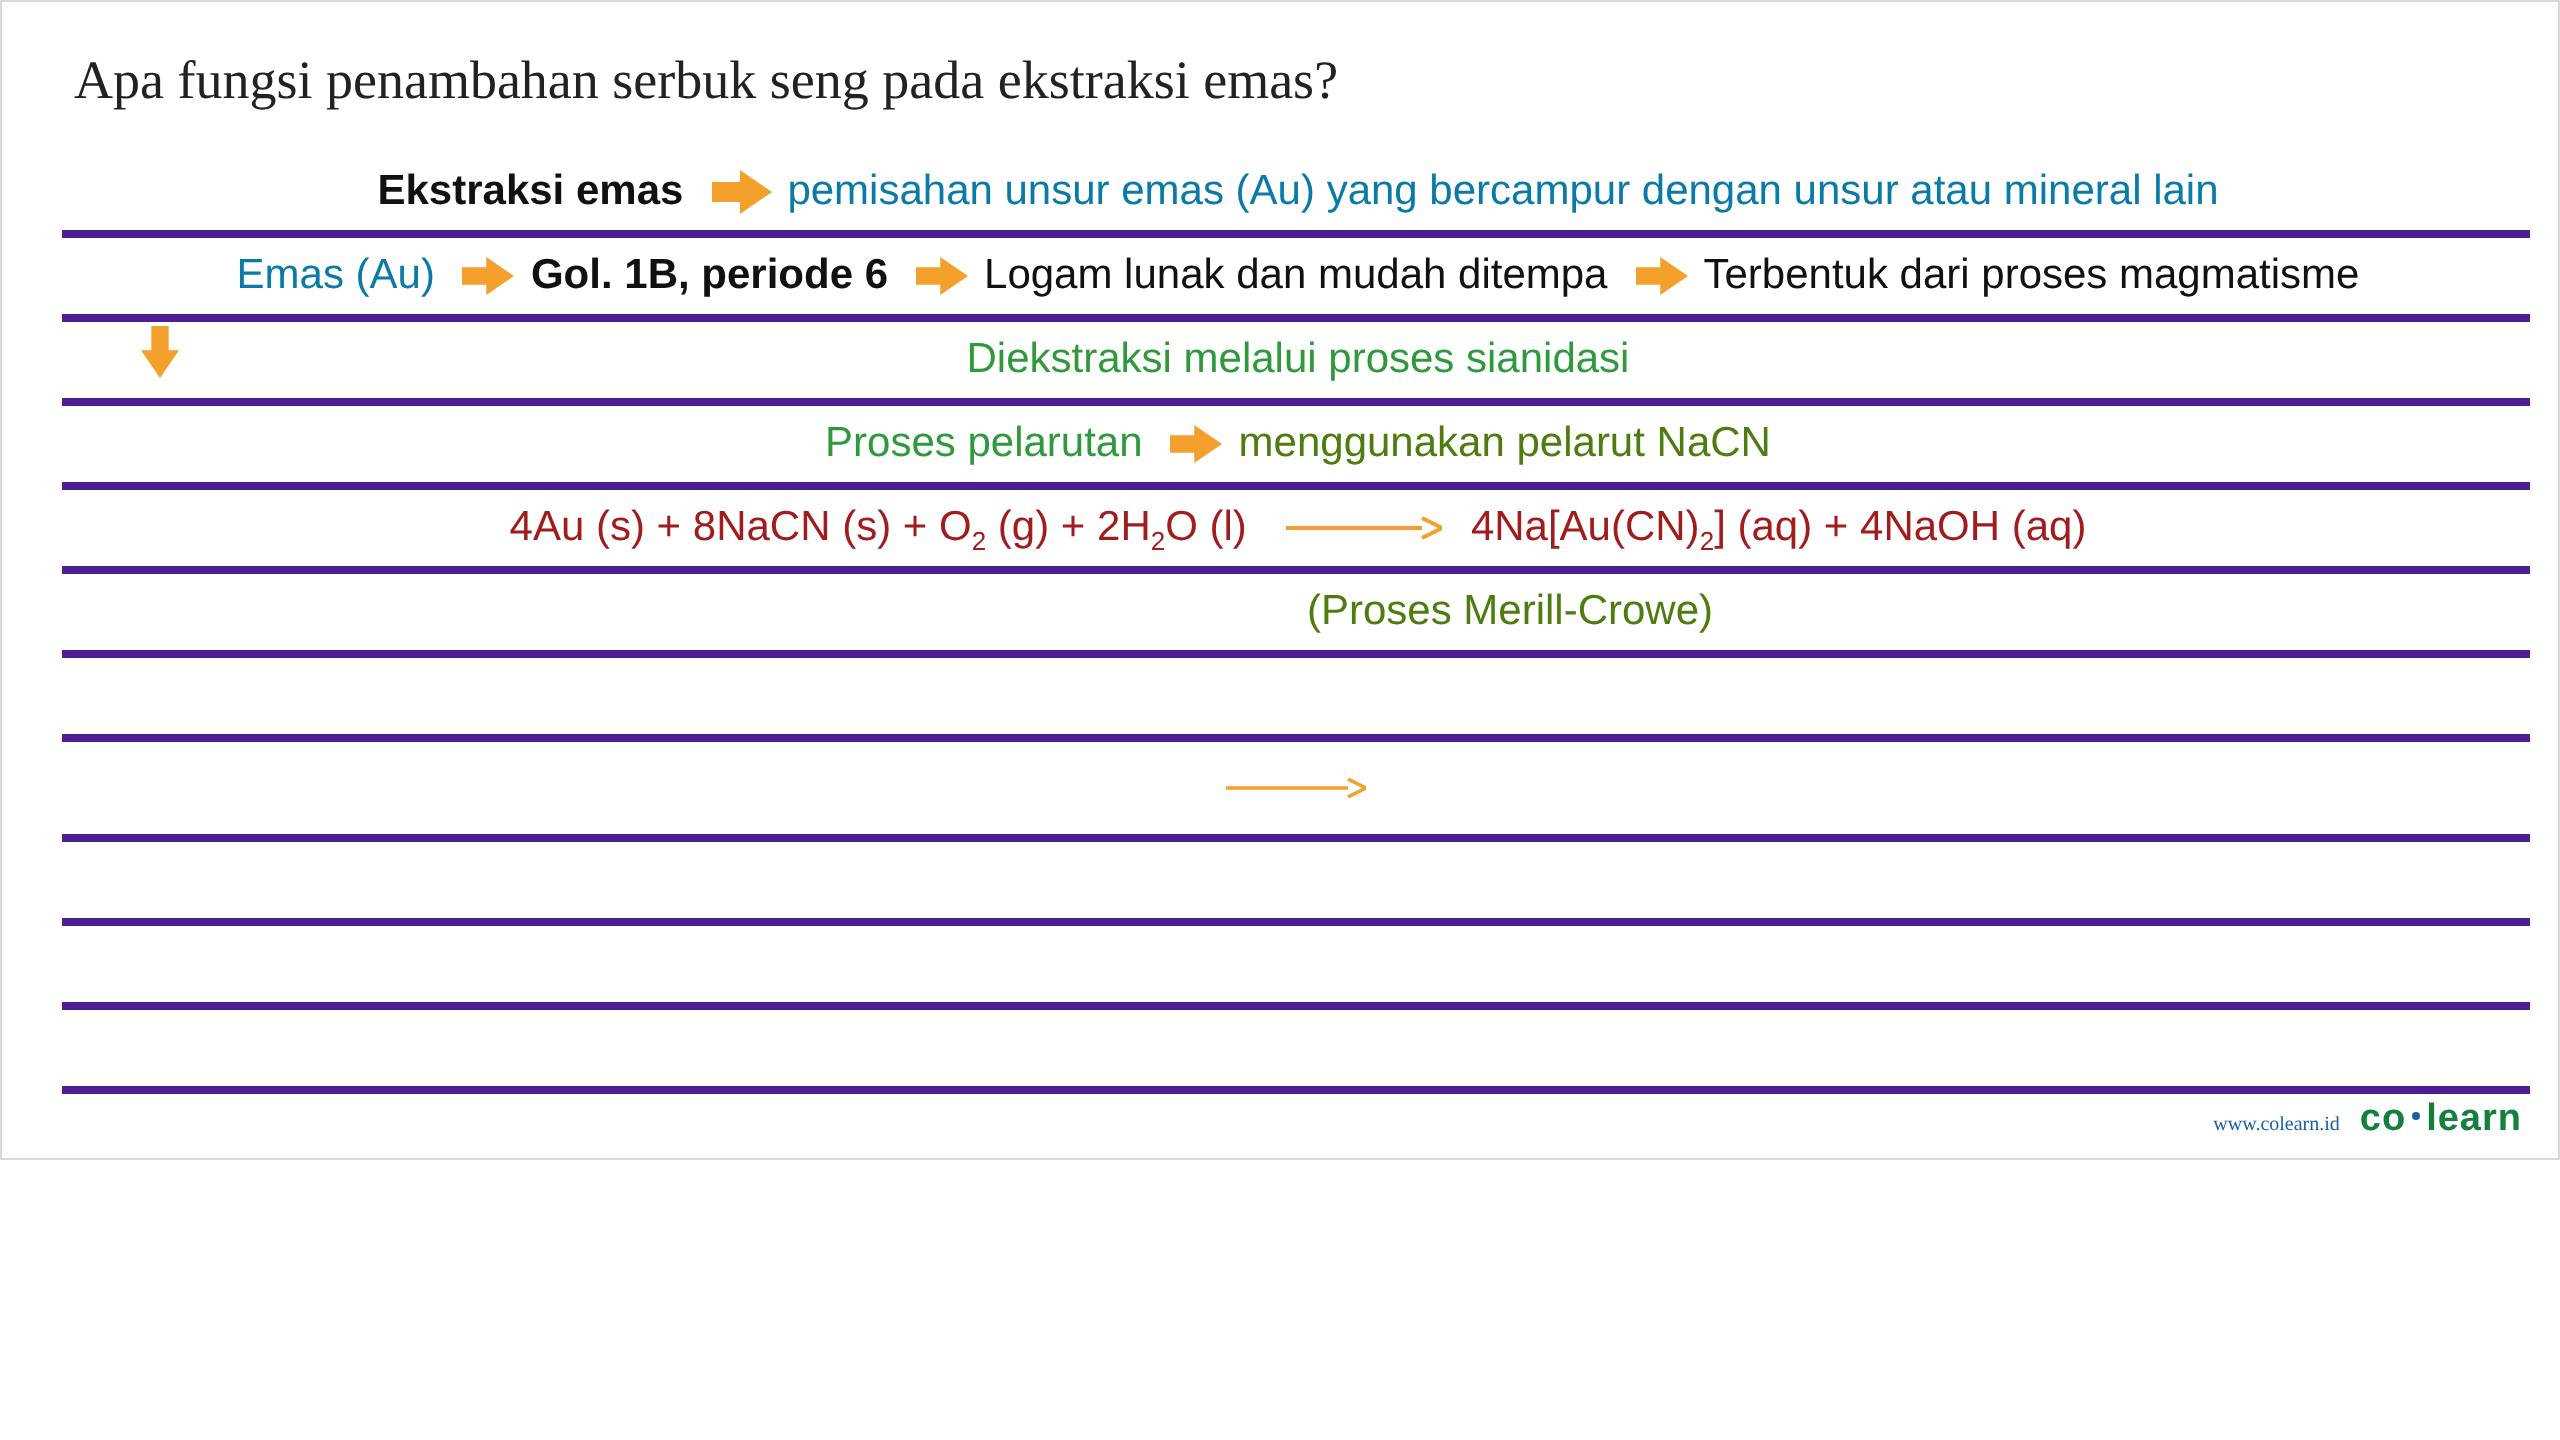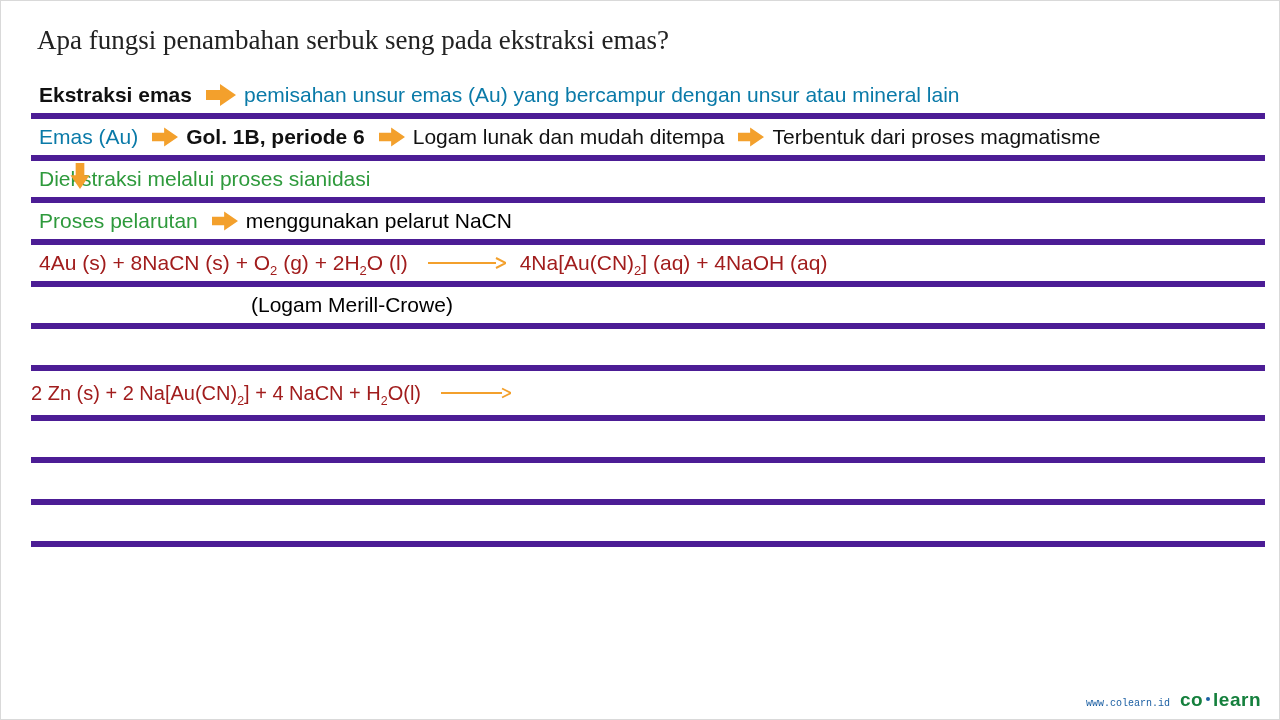--- a/index.html
+++ b/index.html
@@ -1,36 +1,36 @@
 <!DOCTYPE html>
 <html><head>
 <meta charset="utf-8">
 <style>
   * { margin: 0; padding: 0; box-sizing: border-box; }
   html, body { width: 1280px; height: 720px; background: #fff; font-family: "Comic Sans MS", "Segoe Script", "Verdana", sans-serif; }
   .page {
-    width: 1280px; height: 720px; position: relative; background: #fff;
+    width: 1280px; height: 580px; position: relative; background: #fff;
     border: 1px solid #d9d9d9;
   }
   .title {
     font-family: "Georgia", "Times New Roman", serif;
     font-size: 27px; color: #222; padding: 24px 0 14px 36px; font-weight: 400;
   }
   .lines { position: absolute; left: 30px; right: 14px; top: 76px; }
   .row {
-    height: 42px; border-bottom: 6px solid #4c1d95; display: flex; align-items: center;
-    font-size: 21px; white-space: nowrap;
+    height: 42px; border-bottom: 4px solid #4c1d95; display: flex; align-items: center;
+    font-size: 21px; white-space: nowrap; justify-content: center;
   }
   .row.tall { height: 50px; }
   .row.blank { height: 42px; }
   .txt { margin-right: 6px; }
   .black { color: #111; font-weight: 700; }
   .blue  { color: #0a7aa8; }
   .green { color: #2e9a3c; }
-  .olive { color: #000000; }
+  .olive { color: #4d7c0f; }
   .red   { color: #a11d1d; }
   .indent-sm { padding-left: 8px; }
   .indent-lg { padding-left: 220px; }
 
   .arrow-right {
     display: inline-flex; align-items: center; margin: 0 8px; vertical-align: middle;
   }
   .arrow-right svg { display:block; }
 
   .arrow-down {
@@ -39,21 +39,21 @@
 
   .long-arrow {
     display: inline-flex; align-items: center; margin: 0 14px; vertical-align: middle;
   }
 
   sub { font-size: 0.62em; vertical-align: sub; line-height: 0; }
 
   .footer {
     position: absolute; right: 18px; bottom: 8px; display: flex; align-items: baseline; gap: 10px;
   }
-  .footer-url { font-family: Liberation Mono, monospace; font-size: 10px; color: #1b5fa3; }
+  .footer-url { font-family: Liberation Serif, serif; font-size: 10px; color: #1b5fa3; }
   .footer-logo { font-family: Arial, sans-serif; font-size: 19px; color: #15803d; font-weight: 600; letter-spacing: 0.5px; }
   .footer-logo .dot { display:inline-block; width:4px; height:4px; background:#1b5fa3; border-radius:50%; vertical-align: middle; margin: 0 3px 3px 3px; }
 </style>
 </head>
 <body>
 
 <div class="page">
 
   <div class="title">Apa fungsi penambahan serbuk seng pada ekstraksi emas?</div>
 
@@ -115,29 +115,26 @@
             <path d="M68 2 L78 7 L68 12" fill="none" stroke="#f3a02c" stroke-width="2"></path>
           </svg>
       </span>
       <span class="txt red">
         <span>4Na[Au(CN)</span><sub>2</sub><span>] (aq) + 4NaOH (aq)</span>
       </span>
     </div>
 
 
     <div class="row indent-lg">
-      <span class="txt olive">(Logam Merill-Crowe)</span>
+      <span class="txt olive">(Proses Merill-Crowe)</span>
     </div>
 
     <div class="row blank"></div>
 
     <div class="row tall" style="font-size:20px">
-      <span class="txt red">
-        <span>2 Zn (s) + 2 Na[Au(CN)</span><sub>2</sub><span>] + 4 NaCN + H</span><sub>2</sub><span>O(l)</span>
-      </span>
       <span class="long-arrow">
         <svg width="70" height="14" viewBox="0 0 78 14">
             <line x1="0" y1="7" x2="68" y2="7" stroke="#f3a02c" stroke-width="2"></line>
             <path d="M68 2 L78 7 L68 12" fill="none" stroke="#f3a02c" stroke-width="2"></path>
           </svg>
       </span>
     </div>
 
     <div class="row blank"></div>
     <div class="row blank"></div>

